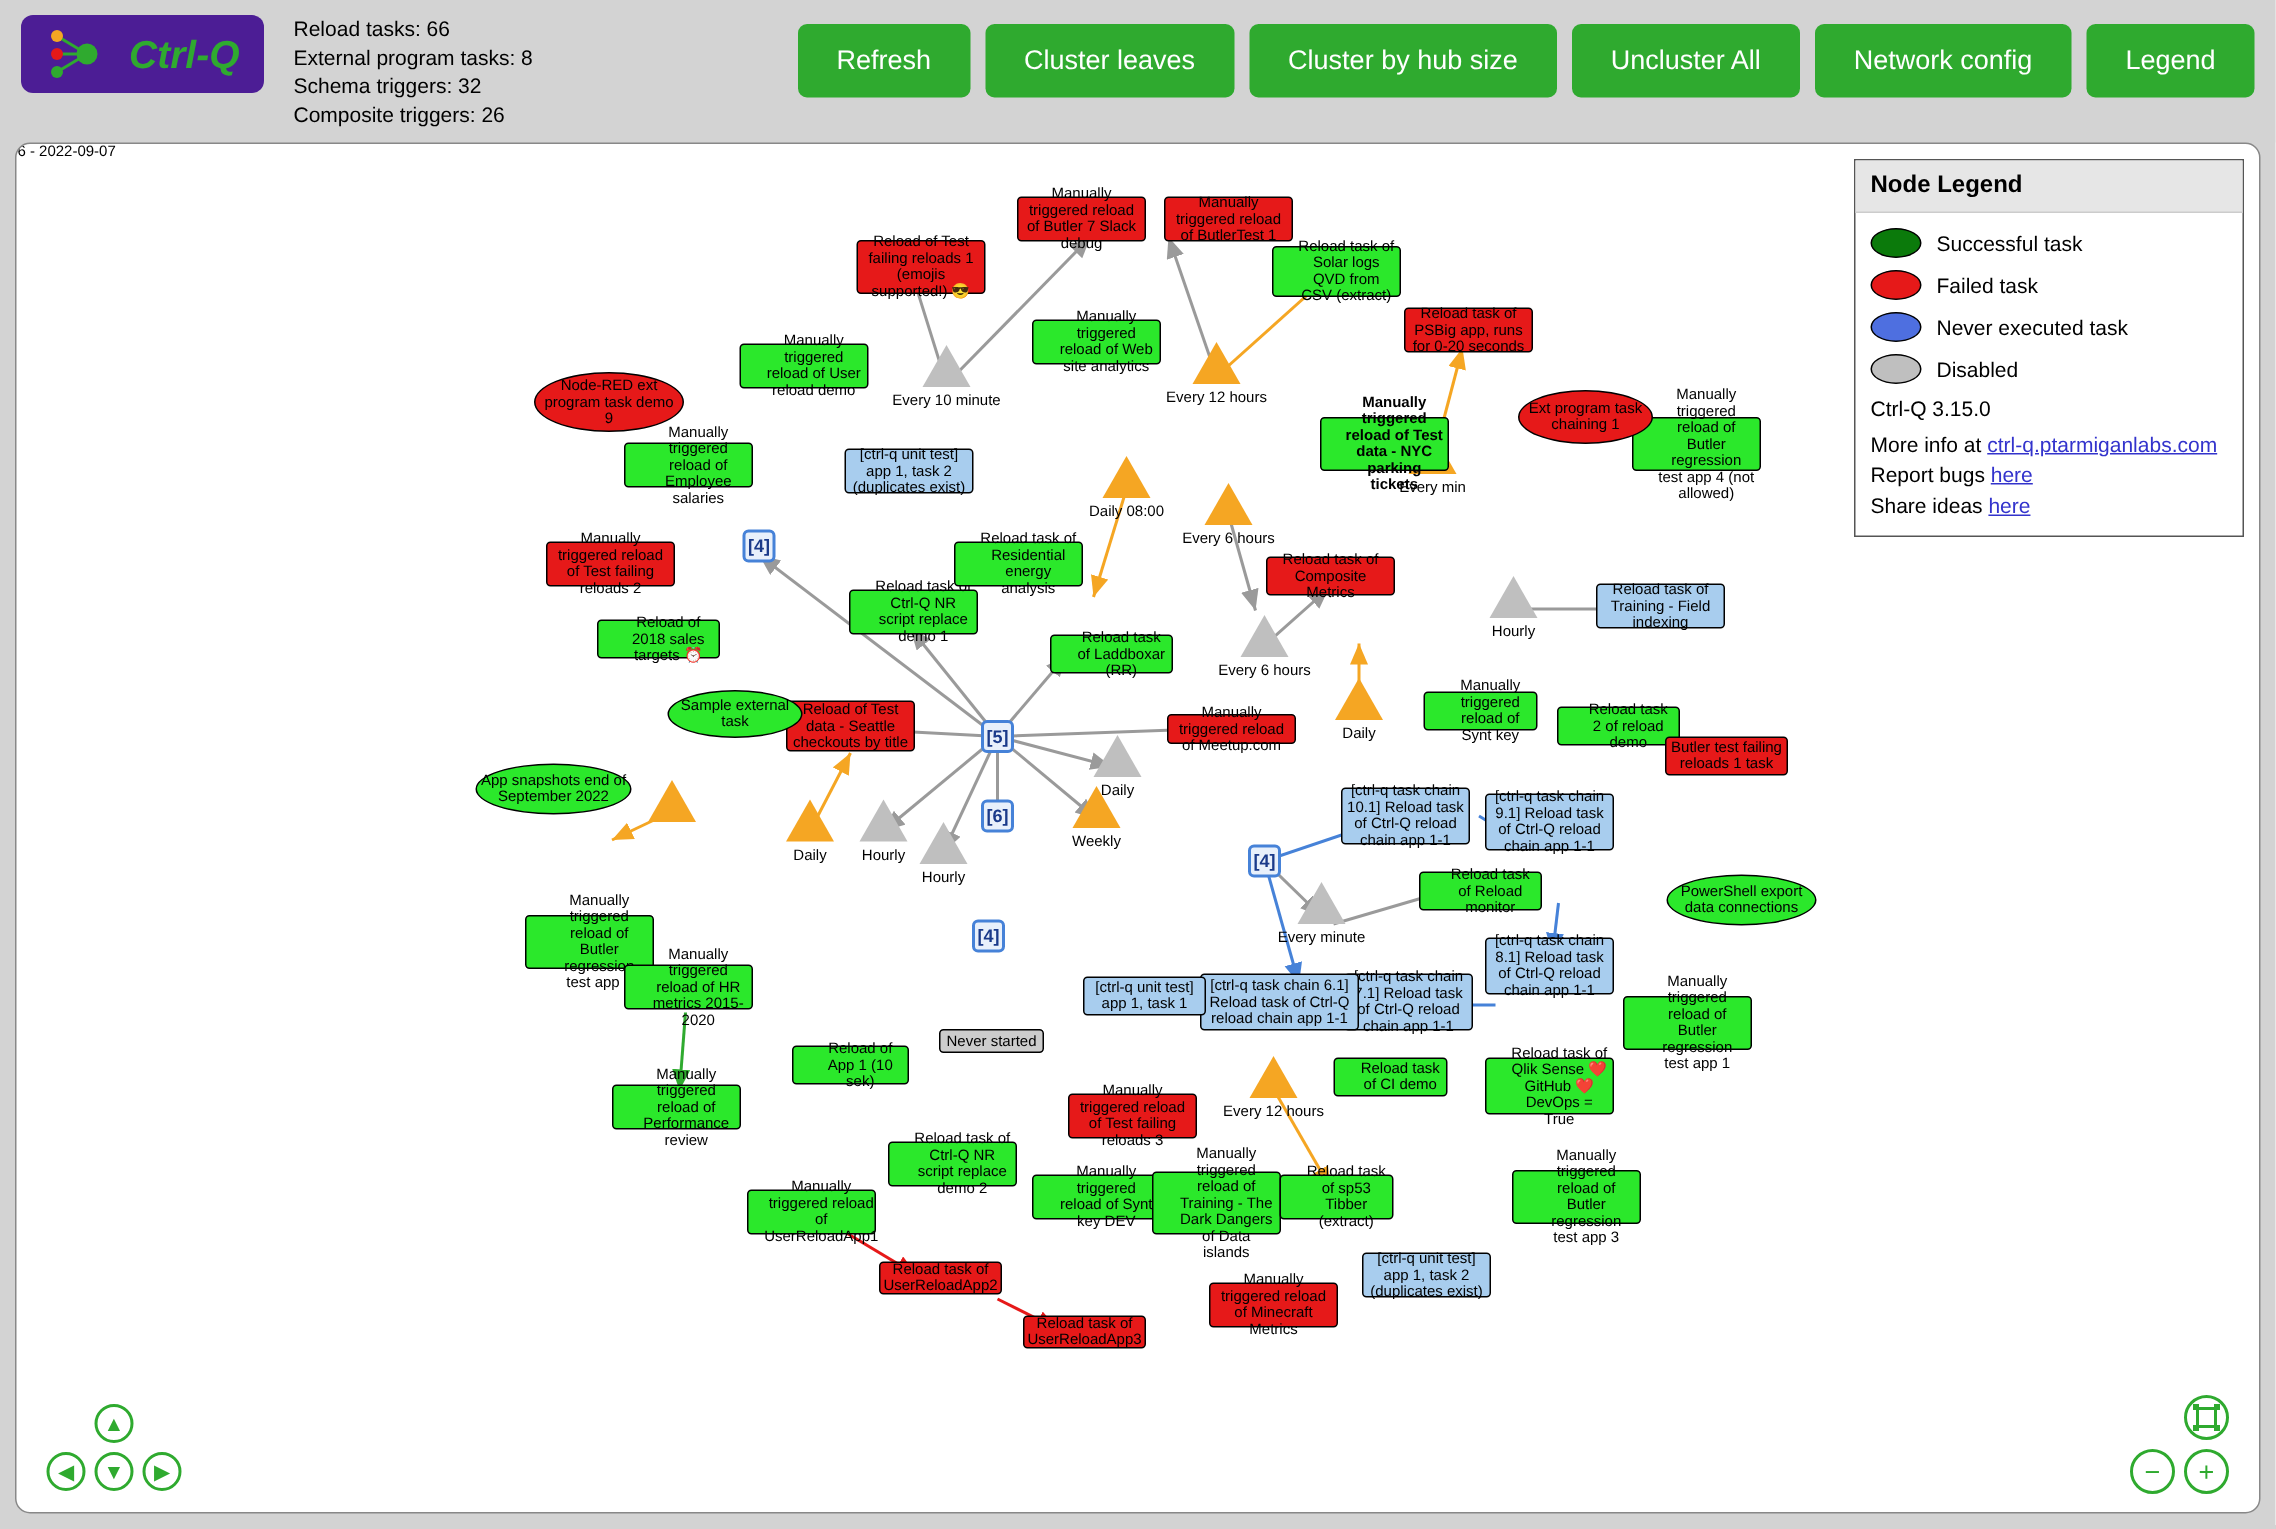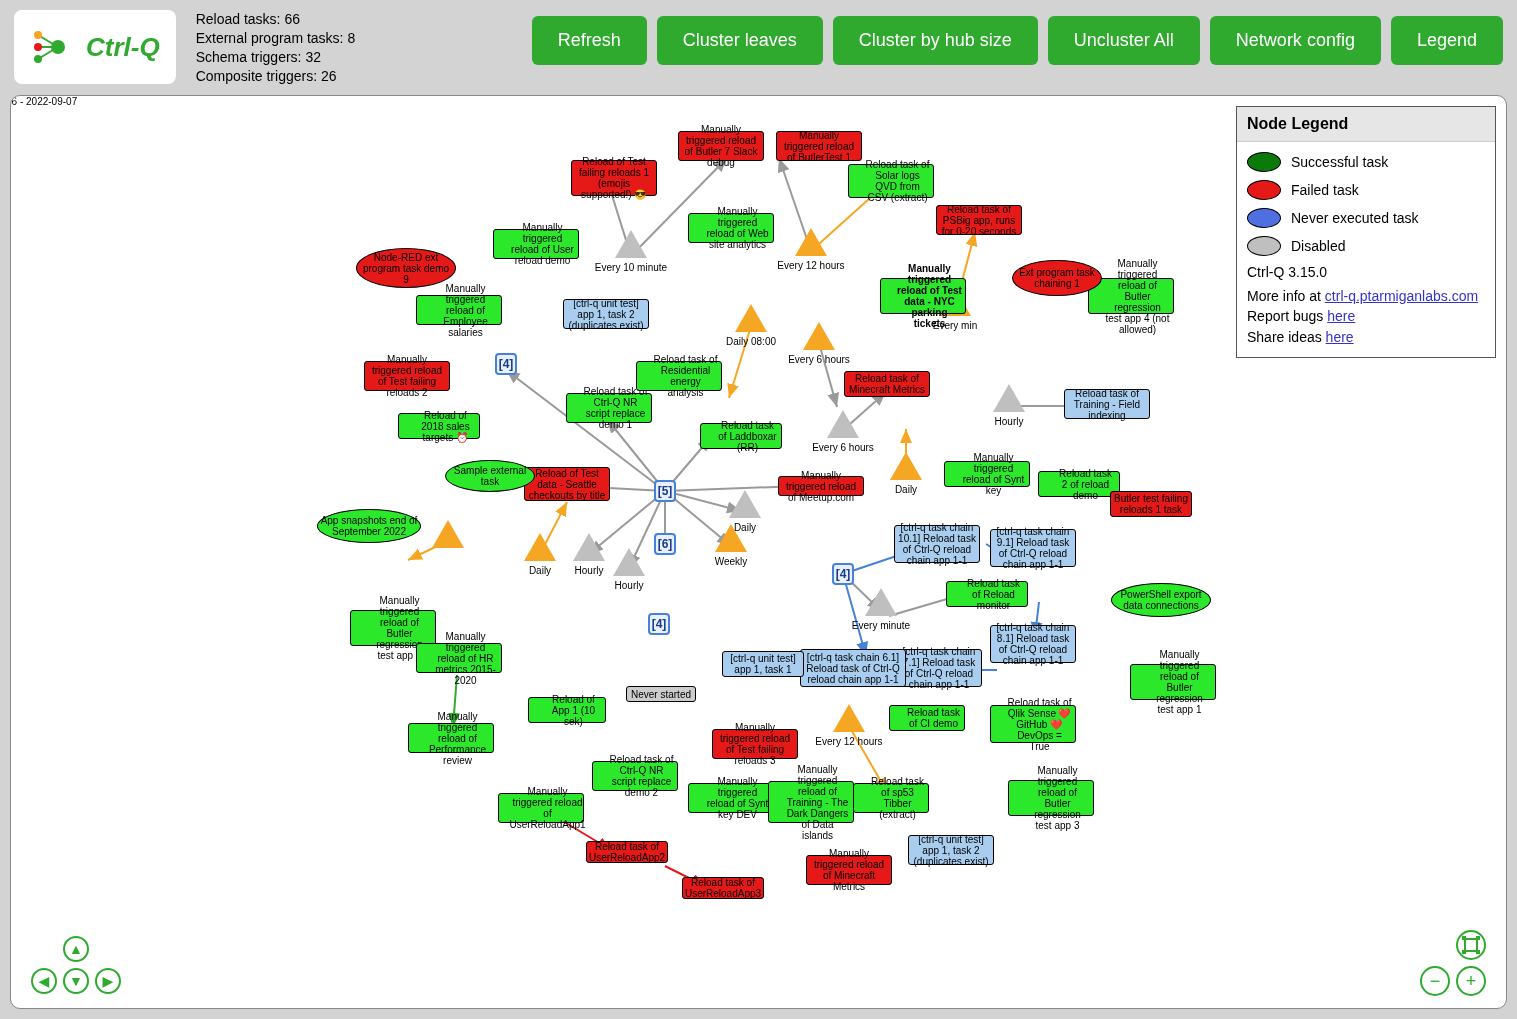--- a/index.html
+++ b/index.html
@@ -1,19 +1,19 @@
 <!DOCTYPE html>
 <html><head>
 <meta charset="utf-8">
 <style>
   * { box-sizing: border-box; margin: 0; padding: 0; }
   body { font-family: Arial, Helvetica, sans-serif; background: #d3d3d3; width: 1517px; height: 1019px; overflow: hidden; position: relative; }
 
   .header { display: flex; align-items: flex-start; padding: 10px 14px; gap: 20px; background: #d3d3d3; height: 95px; }
-  .logo-box { background: #ffffff; border-radius: 8px; padding: 8px 16px; display: flex; align-items: center; gap: 10px; height: 74px; }
+  .logo-box { background: #4c1d95; border-radius: 8px; padding: 8px 16px; display: flex; align-items: center; gap: 10px; height: 52px; }
   .logo-graphic { width: 46px; height: 40px; position: relative; }
   .logo-graphic svg { display: block; }
   .logo-text { color: #2faa2f; font-size: 26px; font-weight: bold; font-style: italic; }
 
   .stats { font-size: 14px; line-height: 1.35; color: #000; }
 
   .button-bar { margin-left: auto; display: flex; gap: 10px; align-items: center; padding-top: 6px; }
   .btn { background: #2faa2f; color: #fff; border: none; border-radius: 6px; font-size: 18px; padding: 14px 26px; cursor: pointer; white-space: nowrap; }
 
   .canvas-wrap { position: absolute; top: 95px; left: 10px; right: 10px; bottom: 10px; background: #fff; border: 1px solid #888; border-radius: 10px; overflow: hidden; }
@@ -219,42 +219,42 @@
     <div class="node red" style="left:968px; top:124px; width:86px; height:30px;">Reload task of PSBig app, runs for 0-20 seconds</div>
     <div class="node green" style="left:912px; top:200px; width:86px; height:36px;font-weight:bold;">Manually triggered reload of Test data - NYC parking tickets</div>
     <div class="node green" style="left:1120px; top:200px; width:86px; height:36px;">Manually triggered reload of Butler regression test app 4 (not allowed)</div>
     <div class="node green" style="left:448px; top:214px; width:86px; height:30px;">Manually triggered reload of Employee salaries</div>
     <div class="node blue" style="left:595px; top:218px; width:86px; height:30px;">[ctrl-q unit test] app 1, task 2 (duplicates exist)</div>
     <div class="node red" style="left:396px; top:280px; width:86px; height:30px;">Manually triggered reload of Test failing reloads 2</div>
     <div class="node green" style="left:428px; top:330px; width:82px; height:26px;">Reload of 2018 sales targets ⏰</div>
     <div class="node green" style="left:598px; top:312px; width:86px; height:30px;">Reload task of Ctrl-Q NR script replace demo 1</div>
     <div class="node green" style="left:668px; top:280px; width:86px; height:30px;">Reload task of Residential energy analysis</div>
     <div class="node green" style="left:730px; top:340px; width:82px; height:26px;">Reload task of Laddboxar (RR)</div>
-    <div class="node red" style="left:876px; top:288px; width:86px; height:26px;">Reload task of Minecraft Metrics</div>
+    <div class="node red" style="left:876px; top:288px; width:86px; height:26px;">Reload task of Composite Metrics</div>
     <div class="node blue" style="left:1096px; top:308px; width:86px; height:30px;">Reload task of Training - Field indexing</div>
     <div class="node red" style="left:556px; top:388px; width:86px; height:34px;">Reload of Test data - Seattle checkouts by title</div>
     <div class="node red" style="left:810px; top:390px; width:86px; height:20px;">Manually triggered reload of Meetup.com</div>
-    <div class="node green" style="left:976px; top:378px; width:86px; height:26px;">Manually triggered reload of Synt key</div>
+    <div class="node green" style="left:976px; top:378px; width:76px; height:26px;">Manually triggered reload of Synt key</div>
     <div class="node green" style="left:1068px; top:388px; width:82px; height:26px;">Reload task 2 of reload demo</div>
     <div class="node red" style="left:1140px; top:408px; width:82px; height:26px;">Butler test failing reloads 1 task</div>
     <div class="node blue" style="left:926px; top:448px; width:86px; height:38px;">[ctrl-q task chain 10.1] Reload task of Ctrl-Q reload chain app 1-1</div>
     <div class="node blue" style="left:1022px; top:452px; width:86px; height:38px;">[ctrl-q task chain 9.1] Reload task of Ctrl-Q reload chain app 1-1</div>
     <div class="node green" style="left:976px; top:498px; width:82px; height:26px;">Reload task of Reload monitor</div>
     <div class="node blue" style="left:1022px; top:548px; width:86px; height:38px;">[ctrl-q task chain 8.1] Reload task of Ctrl-Q reload chain app 1-1</div>
     <div class="node blue" style="left:928px; top:572px; width:86px; height:38px;">[ctrl-q task chain 7.1] Reload task of Ctrl-Q reload chain app 1-1</div>
     <div class="node blue" style="left:842px; top:572px; width:106px; height:38px;">[ctrl-q task chain 6.1] Reload task of Ctrl-Q reload chain app 1-1</div>
     <div class="node green" style="left:382px; top:532px; width:86px; height:36px;">Manually triggered reload of Butler regression test app 2</div>
     <div class="node green" style="left:448px; top:562px; width:86px; height:30px;">Manually triggered reload of HR metrics 2015-2020</div>
     <div class="node green" style="left:440px; top:642px; width:86px; height:30px;">Manually triggered reload of Performance review</div>
     <div class="node green" style="left:556px; top:614px; width:78px; height:26px;">Reload of App 1 (10 sek)</div>
     <div class="node blue" style="left:752px; top:568px; width:82px; height:26px;">[ctrl-q unit test] app 1, task 1</div>
     <div class="node red" style="left:744px; top:648px; width:86px; height:30px;">Manually triggered reload of Test failing reloads 3</div>
     <div class="node green" style="left:916px; top:622px; width:76px; height:26px;">Reload task of CI demo</div>
     <div class="node green" style="left:1022px; top:628px; width:86px; height:38px;">Reload task of Qlik Sense ❤️ GitHub ❤️ DevOps = True</div>
-    <div class="node green" style="left:1114px; top:586px; width:86px; height:36px;margin-left:48px;">Manually triggered reload of Butler regression test app 1</div>
+    <div class="node green" style="left:1114px; top:586px; width:86px; height:36px;">Manually triggered reload of Butler regression test app 1</div>
     <div class="node green" style="left:530px; top:712px; width:86px; height:30px;">Manually triggered reload of UserReloadApp1</div>
     <div class="node green" style="left:624px; top:680px; width:86px; height:30px;">Reload task of Ctrl-Q NR script replace demo 2</div>
     <div class="node green" style="left:720px; top:702px; width:86px; height:30px;">Manually triggered reload of Synt key DEV</div>
     <div class="node green" style="left:800px; top:706px; width:86px; height:42px;">Manually triggered reload of Training - The Dark Dangers of Data islands</div>
     <div class="node green" style="left:880px; top:702px; width:76px; height:30px;">Reload task of sp53 Tibber (extract)</div>
     <div class="node green" style="left:1040px; top:702px; width:86px; height:36px;">Manually triggered reload of Butler regression test app 3</div>
     <div class="node red" style="left:616px; top:756px; width:82px; height:22px;">Reload task of UserReloadApp2</div>
     <div class="node red" style="left:712px; top:792px; width:82px; height:22px;">Reload task of UserReloadApp3</div>
     <div class="node red" style="left:838px; top:774px; width:86px; height:30px;">Manually triggered reload of Minecraft Metrics</div>
     <div class="node blue" style="left:940px; top:754px; width:86px; height:30px;">[ctrl-q unit test] app 1, task 2 (duplicates exist)</div>

